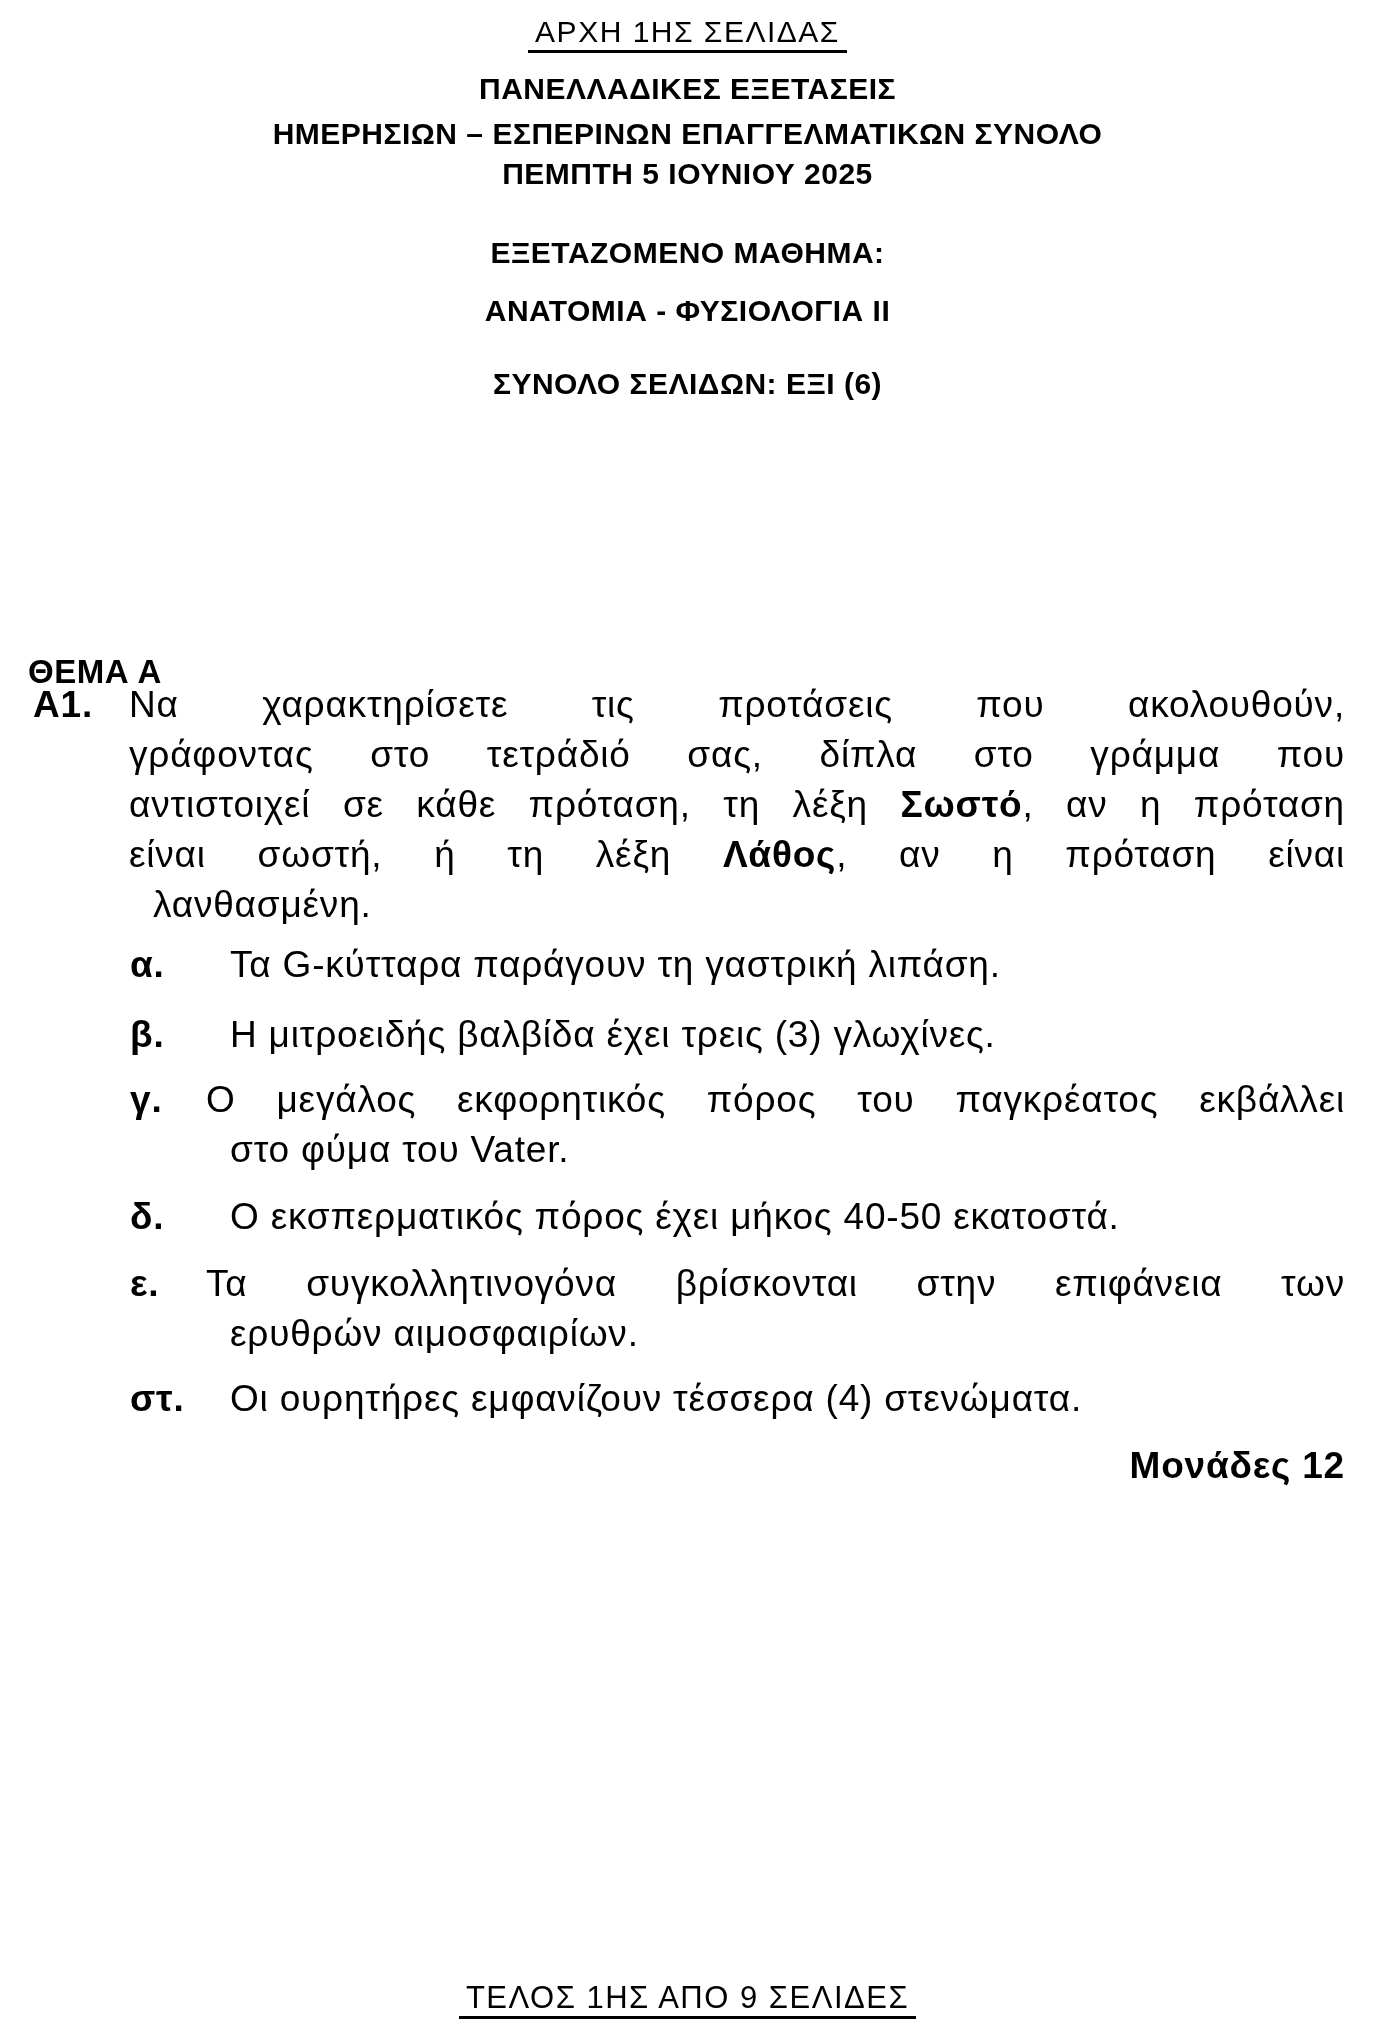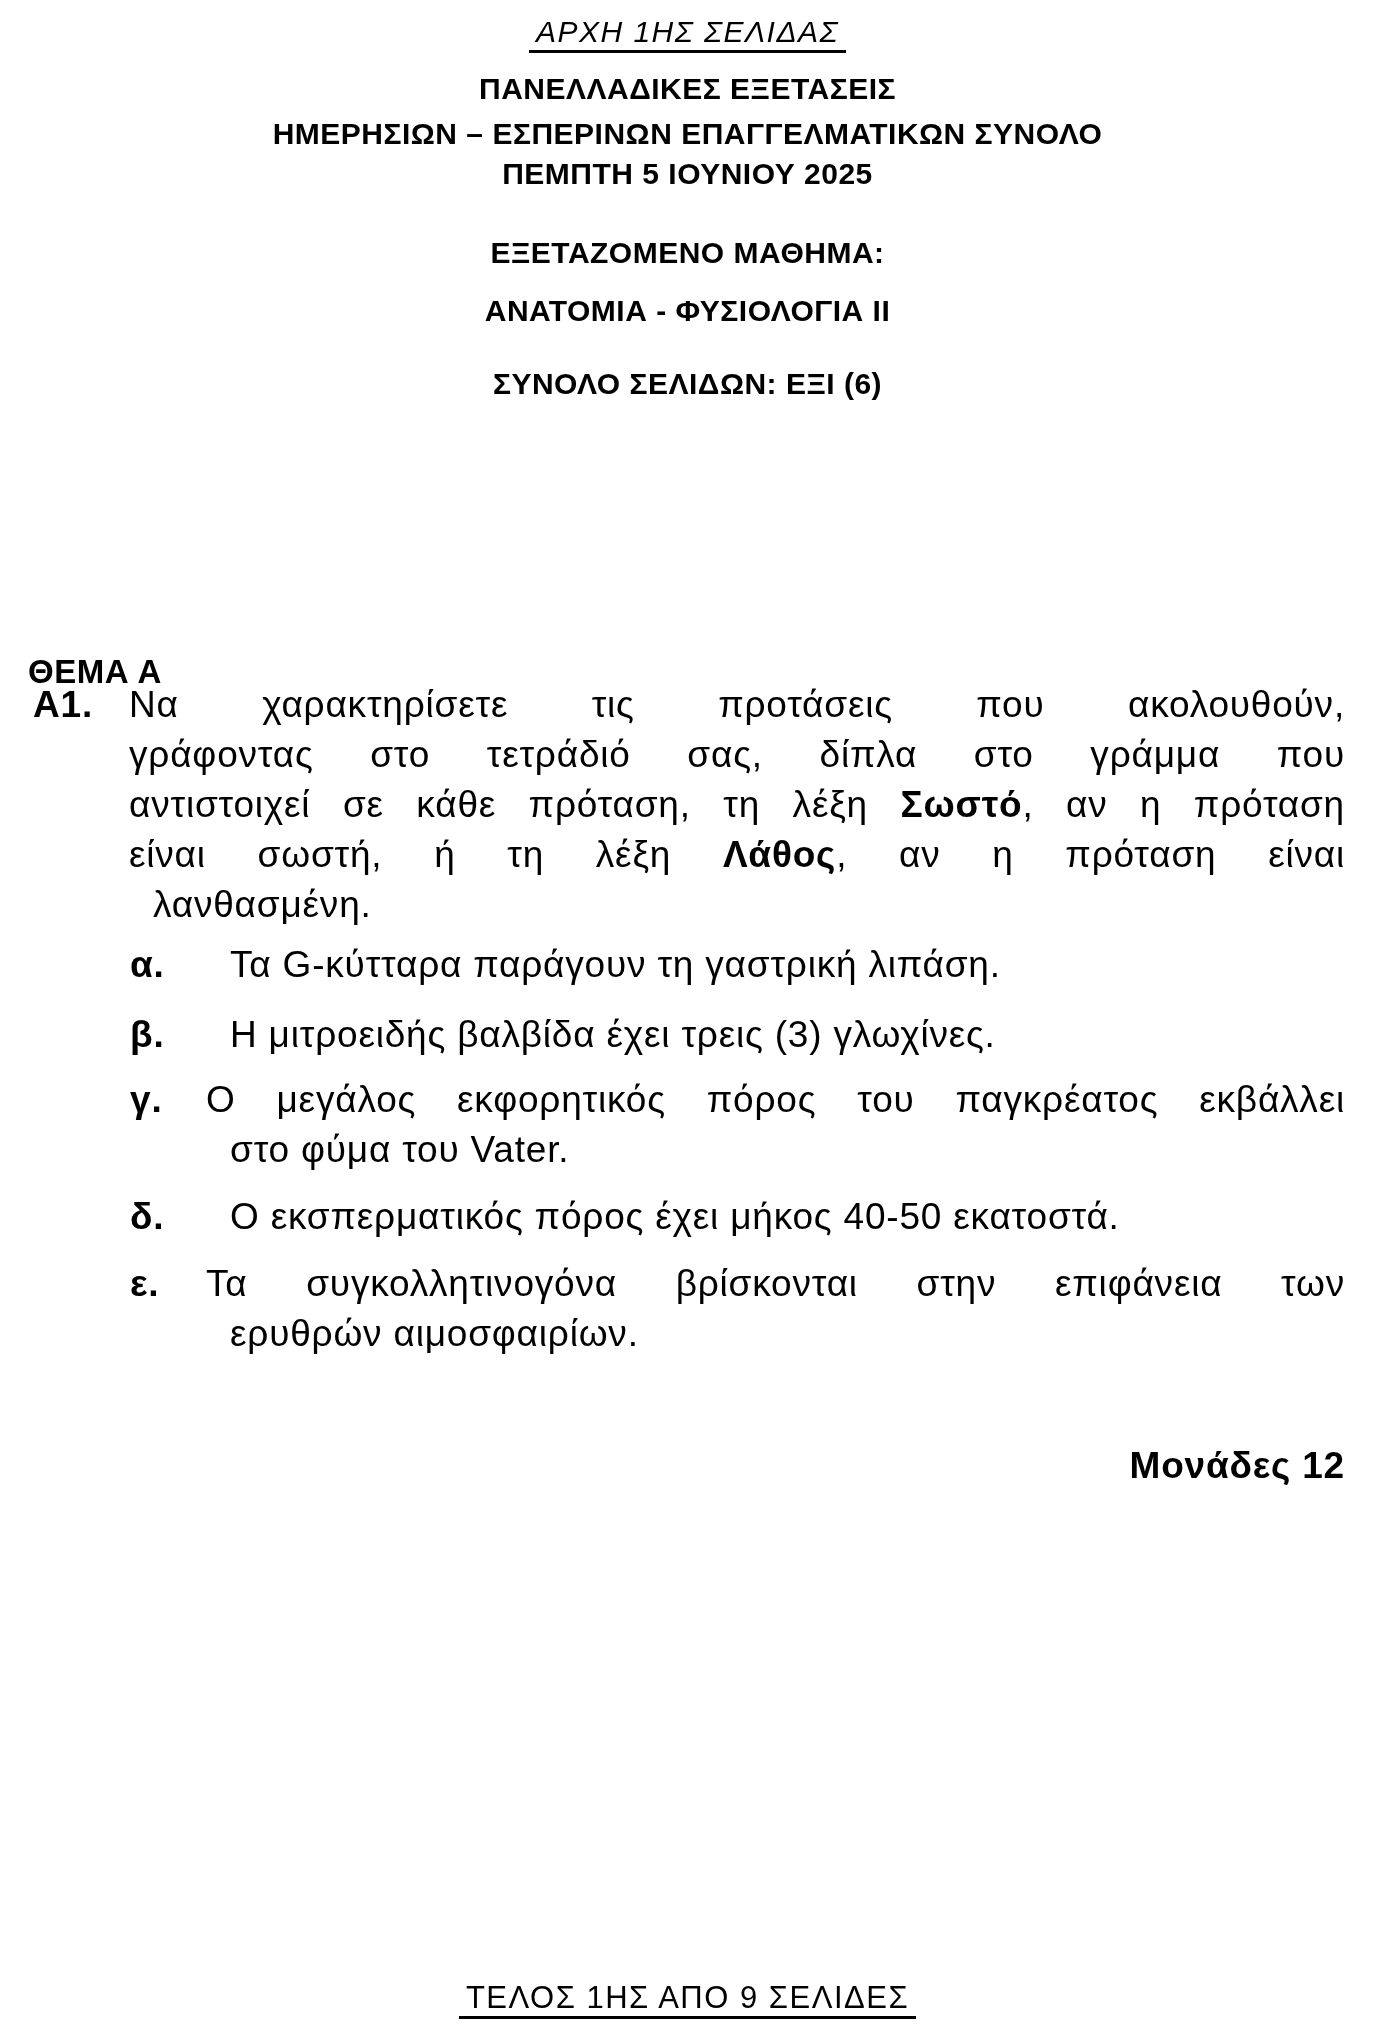--- a/index.html
+++ b/index.html
@@ -13,21 +13,21 @@
     font-family: "Liberation Sans", "DejaVu Sans", sans-serif;
     overflow: hidden;
   }
   
   .centercol {
     position: absolute;
     left: 30px;
     width: 1315px;
     text-align: center;
   }
-  .page-marker-line { top: 16px; font-size: 30px; line-height: 31px; letter-spacing: 1.5px; font-weight: 400; font-style: italic; }
+  .page-marker-line { top: 16px; font-size: 30px; line-height: 31px; letter-spacing: 1.5px; font-weight: 400; }
   .underlined {
     display: inline-block;
     border-bottom: 3px solid #000;
     padding: 0 7px 3px 7px;
   }
   .hbold { font-weight: 700; font-size: 30px; line-height: 31px; letter-spacing: 0.5px; }
   .h-exam-title   { top: 73px; }
   .h-exam-schools { top: 118px; }
   .h-exam-date    { top: 158px; }
   .h-subject-label{ top: 237px; }
@@ -131,20 +131,24 @@
     <span class="item-label">δ.</span>
     <div class="nline">Ο εκσπερματικός πόρος έχει μήκος 40-50 εκατοστά.</div>
   </div>
 
   <div class="item item-e bodytext">
     <span class="item-label">ε.</span>
     <div class="jline">Τα συγκολλητινογόνα βρίσκονται στην επιφάνεια των</div>
     <div class="nline">ερυθρών αιμοσφαιρίων.</div>
   </div>
 
+  <div class="item item-st bodytext">
+    <span class="item-label">στ.</span>
+    <div class="nline">Οι ουρητήρες εμφανίζουν τέσσερα (4) στενώματα.</div>
+  </div>
 
   <div class="points bodytext">Μονάδες 12</div>
 
   <div class="centercol footer-line">
     <span class="underlined">ΤΕΛΟΣ 1ΗΣ ΑΠΟ 9 ΣΕΛΙΔΕΣ</span>
   </div>
 
 </div>
 
 </body></html>

